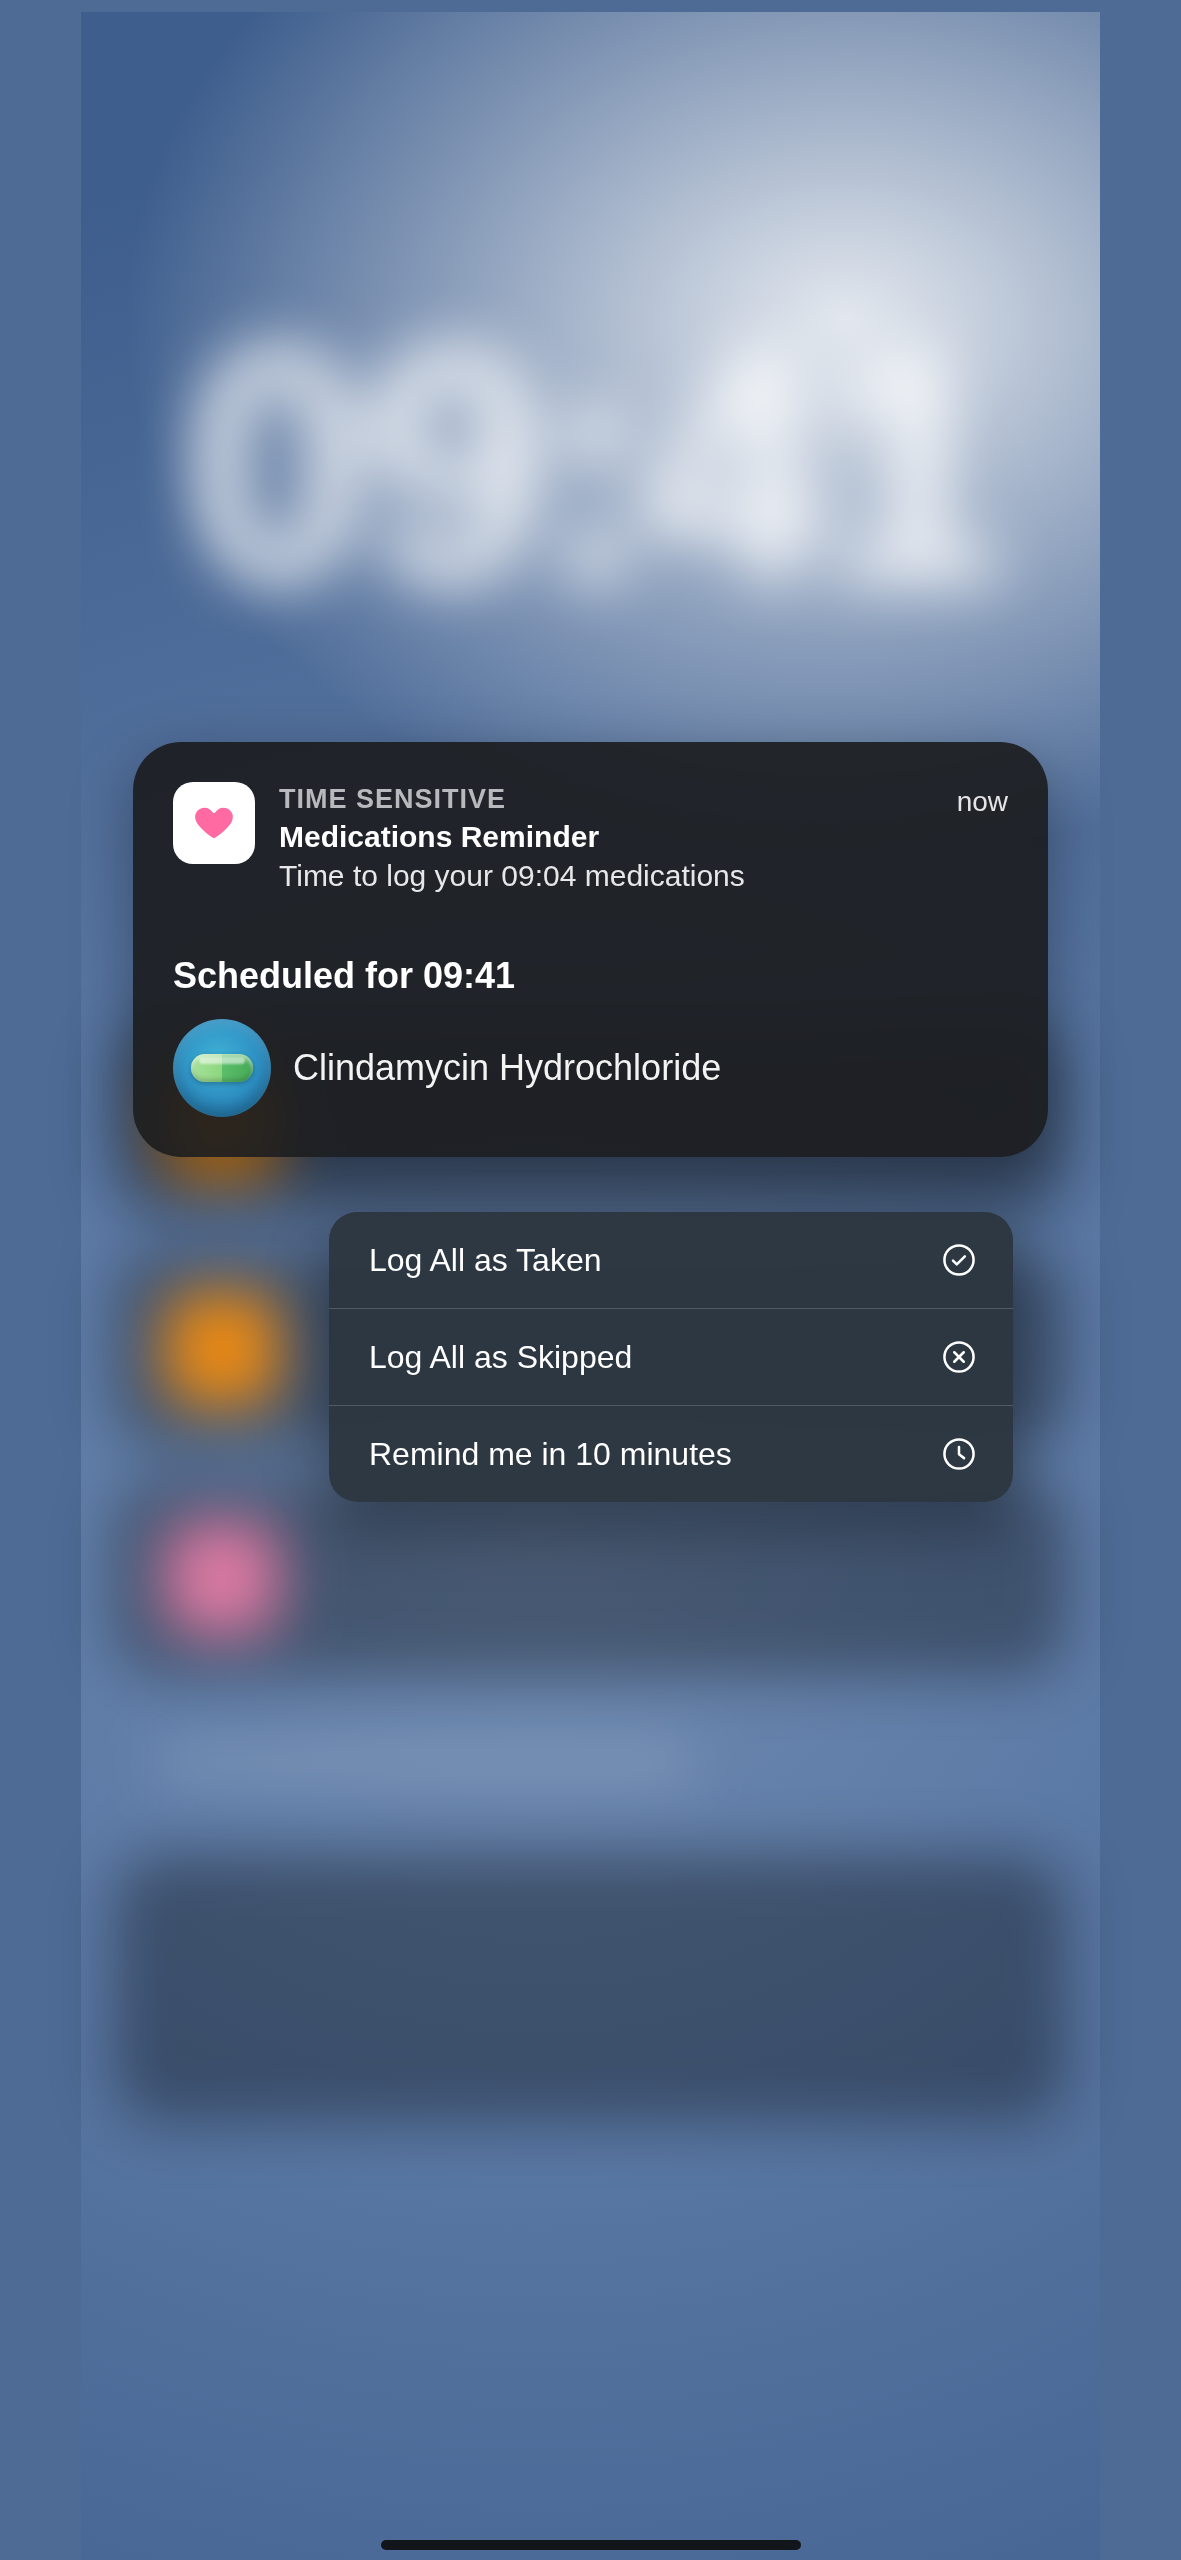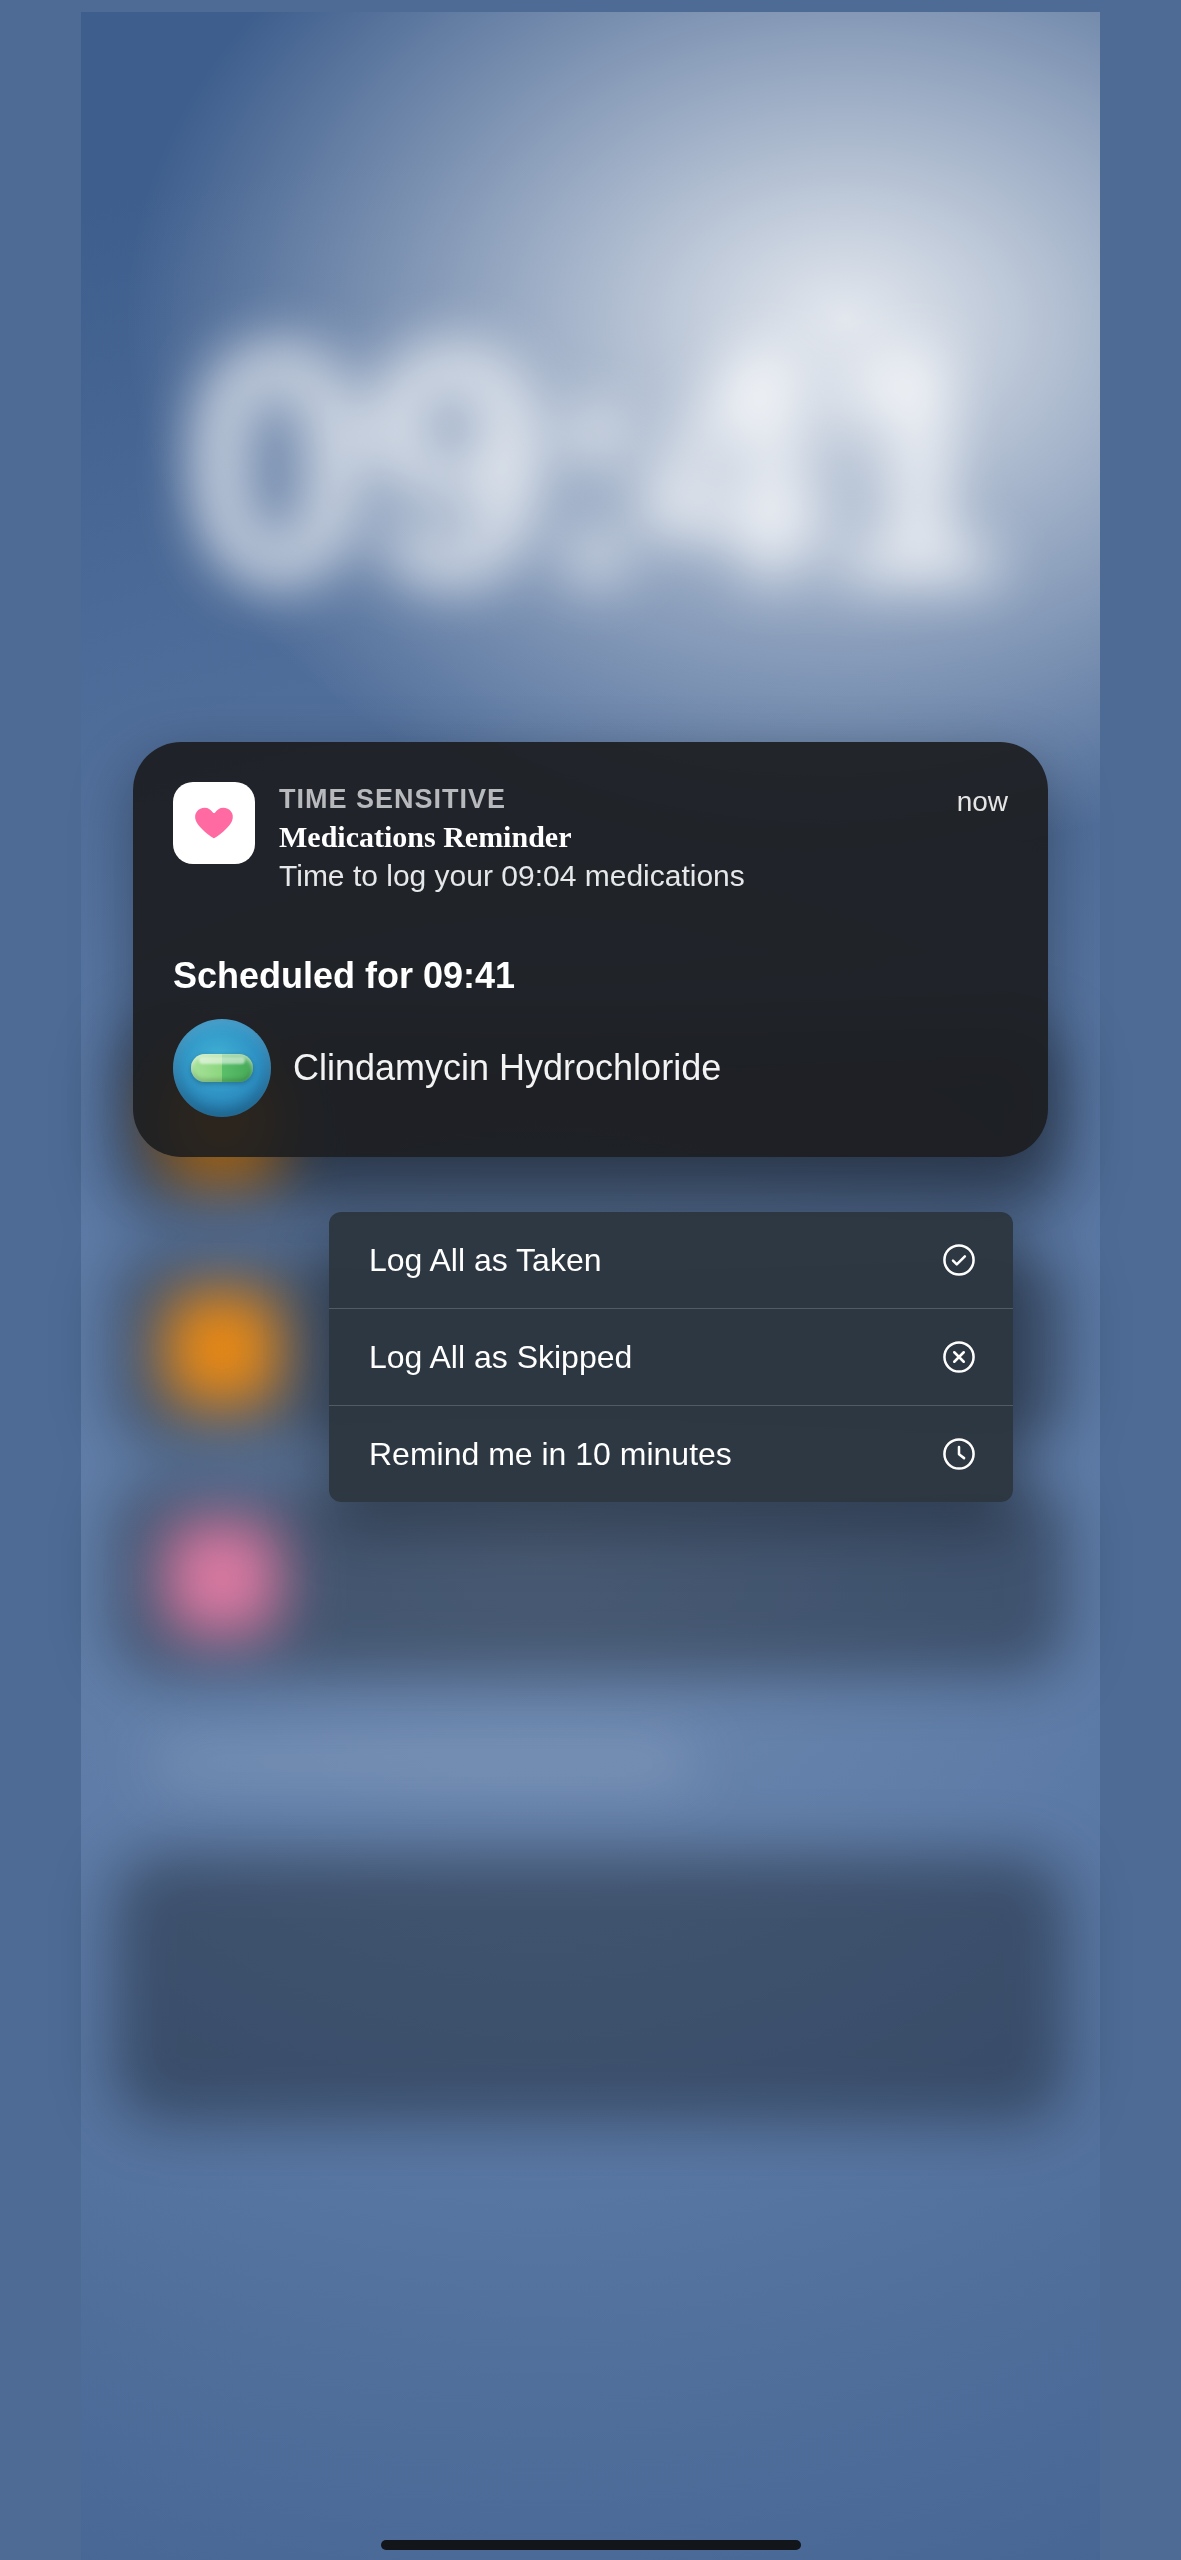--- a/index.html
+++ b/index.html
@@ -105,21 +105,20 @@
     letter-spacing: 1px;
     color: #b7b9bc;
     font-weight: 600;
     line-height: 1.3;
   }
   .notif-title {
     font-size: 30px;
     font-weight: 600;
     color: #fff;
     line-height: 1.3;
-    font-family: Liberation Serif, serif;
   }
   .notif-body {
     font-size: 30px;
     color: #e6e7e9;
     line-height: 1.35;
   }
   .notif-time {
     font-size: 28px;
     color: #e5e5e5;
     flex: 0 0 auto;
@@ -178,21 +177,21 @@
     overflow: hidden;
     text-overflow: ellipsis;
   }
 
   .menu {
     position: absolute;
     top: 1200px;
     left: 248px;
     width: 684px;
     background: rgba(44,54,64,0.96);
-    border-radius: 12px;
+    border-radius: 28px;
     overflow: hidden;
     box-shadow: 0 24px 60px rgba(0,0,0,0.35);
     text-align: right;
   }
   .menu-item {
     display: flex;
     align-items: center;
     justify-content: space-between;
     padding: 28px 34px 28px 40px;
     color: #fff;

